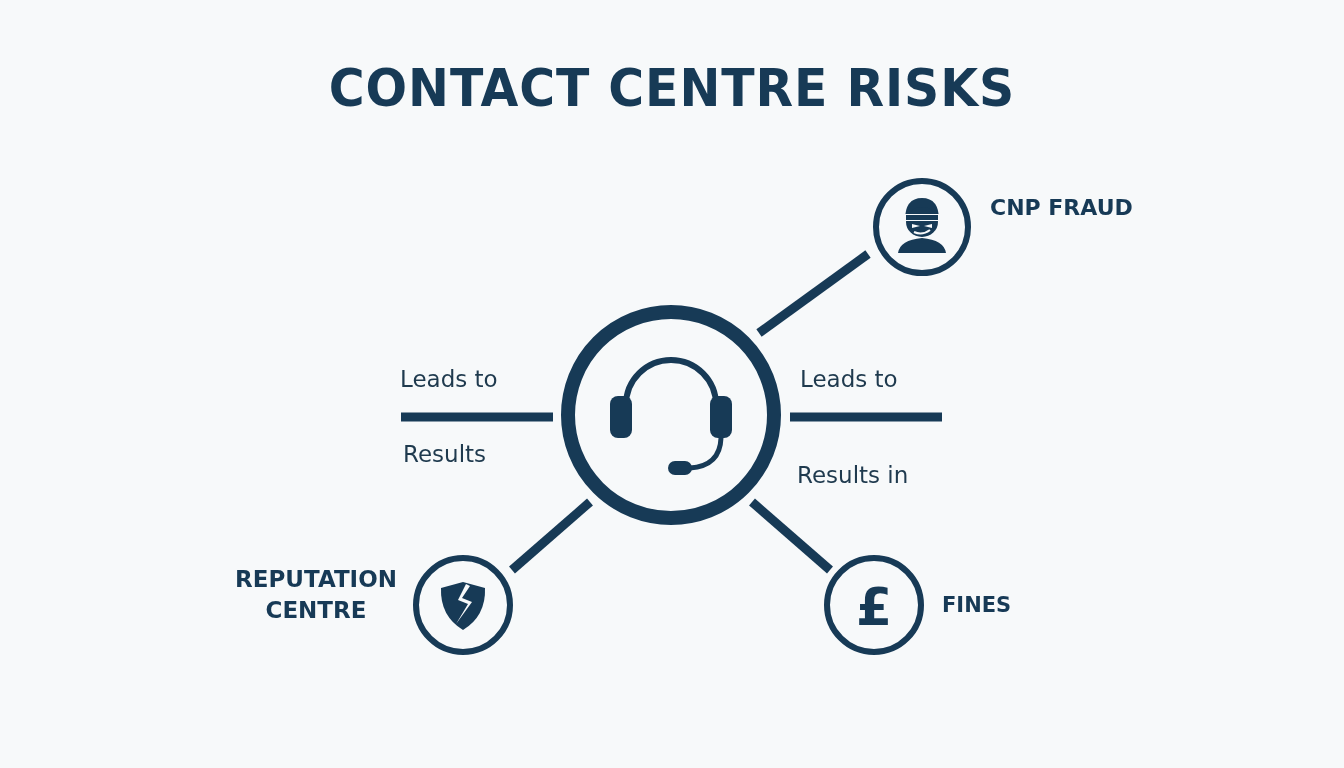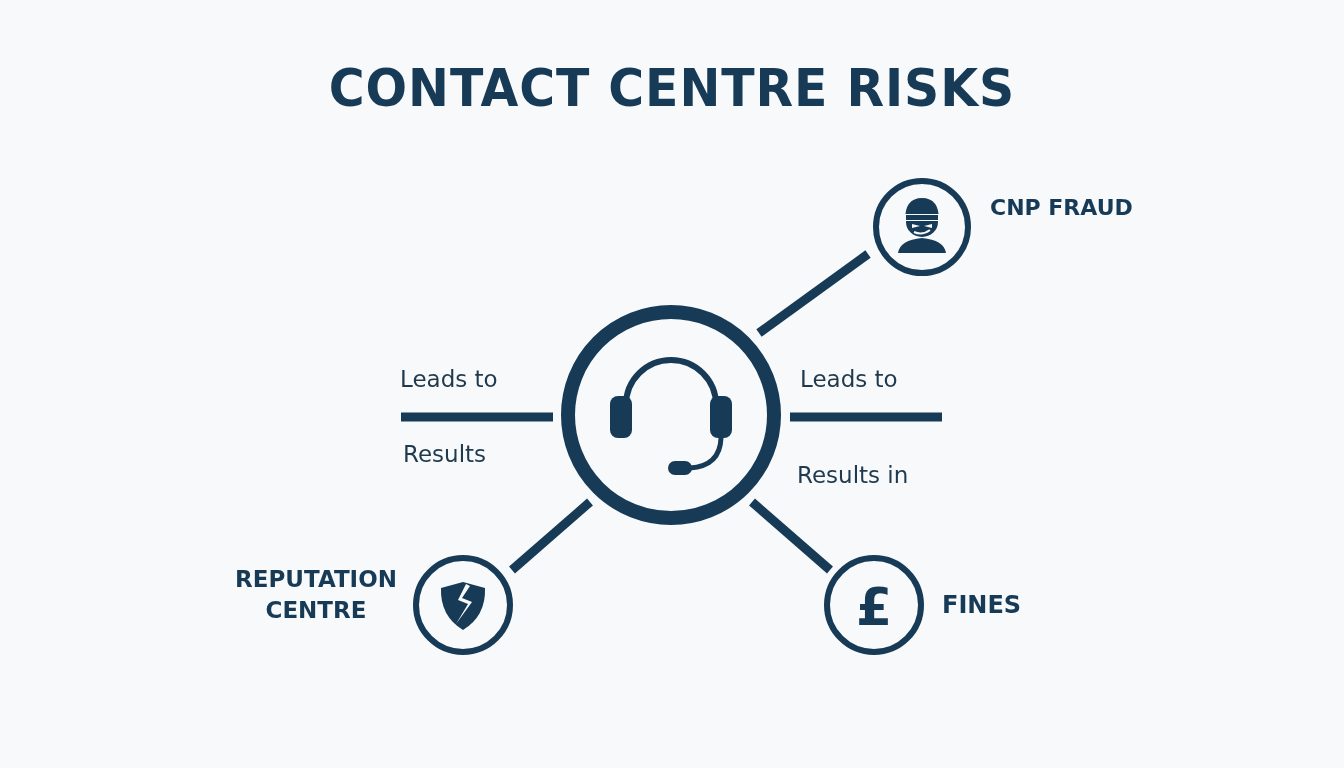--- a/index.html
+++ b/index.html
@@ -77,18 +77,18 @@
 <div class="label" style="left:561px; top:219px; width:220px; font-size:27px; line-height:34px;">
 </div>
 
 <div class="label" style="left:990px; top:192px; font-size:22px; text-align:left;">CNP FRAUD</div>
 
 <div class="label" style="left:226px; top:564px; width:180px; font-size:23px; line-height:31px;">
   <div>REPUTATION</div>
   <div>CENTRE</div>
 </div>
 
-<div class="label" style="left:942px; top:589px; font-size:24px; text-align:left;">FINES</div>
+<div class="label" style="left:942px; top:589px; font-size:21px; text-align:left;">FINES</div>
 
 <div class="edge-label" style="left:400px; top:366px; width:140px;">Leads to</div>
 <div class="edge-label" style="left:403px; top:441px; width:140px;">Results</div>
 <div class="edge-label" style="left:800px; top:366px; width:140px;">Leads to</div>
 <div class="edge-label" style="left:797px; top:418px; width:150px;margin-top:44px;">Results in</div>
 
 </body></html>

